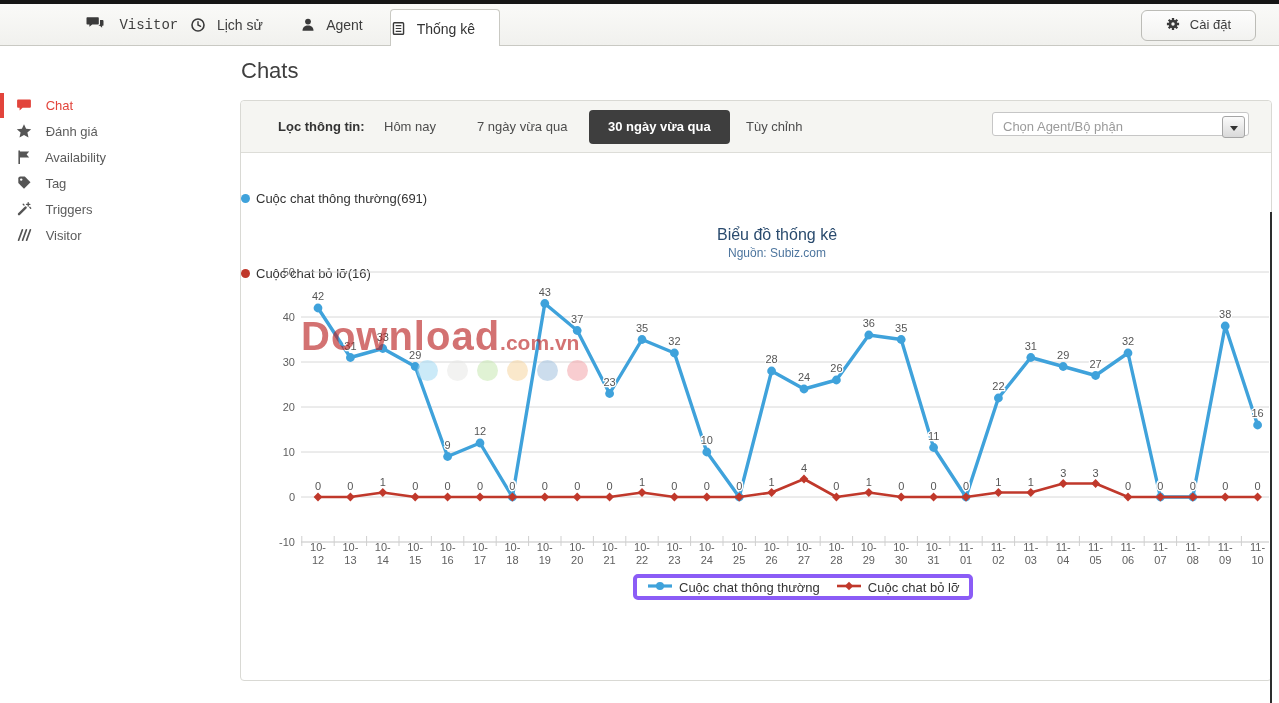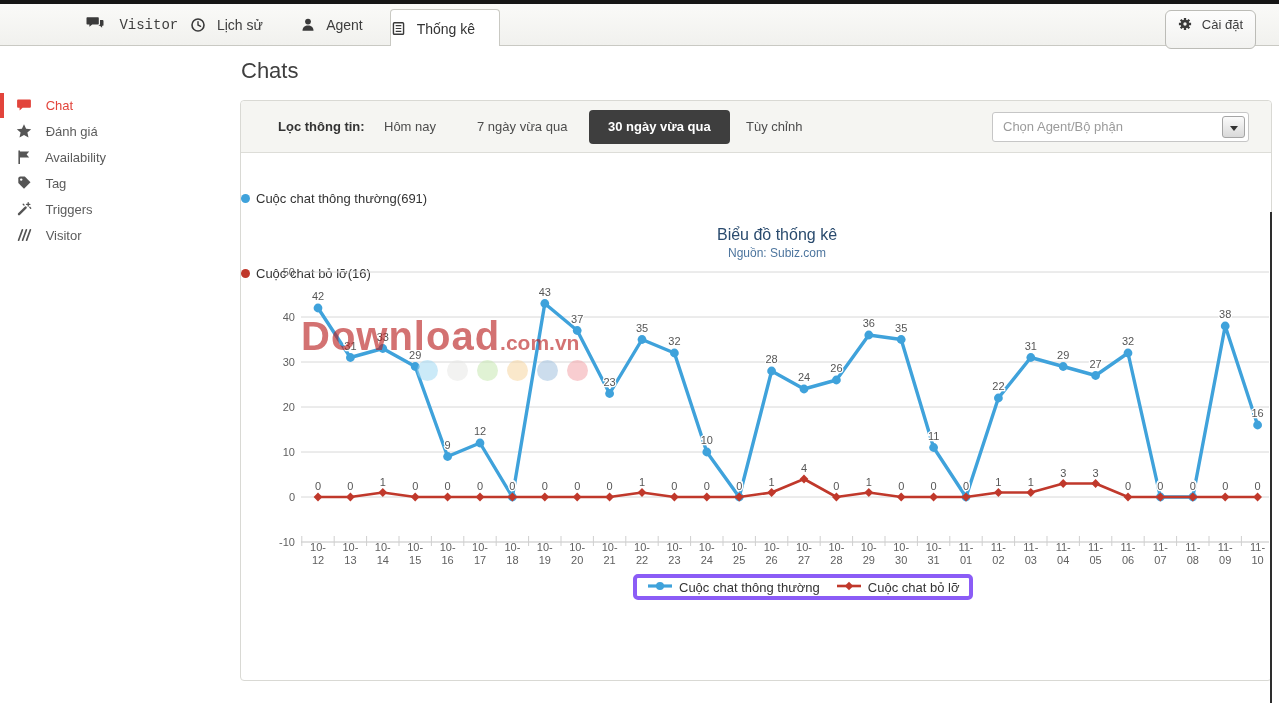--- a/index.html
+++ b/index.html
@@ -11,21 +11,21 @@
   #top-strip { position:absolute; left:0; top:0; width:1279px; height:4px; background:#161616; }
   #header { position:absolute; left:0; top:4px; width:1279px; height:42px;
     background:linear-gradient(#fafaf8,#f1f1ee); border-bottom:1px solid #c9c9c3; }
   .tab { position:absolute; top:0; height:42px; line-height:42px; font-size:14px; color:#3d3d3d;
     cursor:pointer; white-space:nowrap; }
   .tab .ticon { display:inline-block; vertical-align:middle; margin-right:7px; margin-top:-3px; }
   .tab-visitor { left:86px;font-family:Liberation Mono, monospace; } .tab-lichsu { left:190px; } .tab-agent { left:300px; }
   .tab-active { position:absolute; left:390px; top:5px; bottom:-1px; width:110px;
     background:#fff; border:1px solid #c9c9c3; border-bottom:none; border-radius:4px 4px 0 0;
     text-align:left; line-height:38px; font-size:14px; color:#333; z-index:3; cursor:pointer; }
-  #settings-btn { position:absolute; right:23px; top:6px; height:39px; padding:0 12px;
+  #settings-btn { position:absolute; right:23px; top:6px; height:31px; padding:0 24px;
     background:linear-gradient(#fdfdfd,#f2f2f0); border:1px solid #bcbcb7; border-radius:6px;
     font-size:13px; color:#3d3d3d; line-height:27px; cursor:pointer; }
   #settings-btn .ticon { margin-right:6px; display:inline-block; vertical-align:middle; margin-top:-3px; }
 
   
   #sidebar { position:absolute; left:0; top:46px; width:240px; height:657px; background:#fff; }
   .side-item { position:relative; height:26px; line-height:26px; padding-left:16px;
     font-size:13px; color:#5b5b5b; cursor:pointer; white-space:nowrap; }
   .side-item .sicon { display:inline-block; width:16px; height:16px; vertical-align:middle;
     margin-right:10px; margin-top:-3px; }
@@ -37,21 +37,21 @@
   #page-title { position:absolute; left:241px; top:58px; font-size:22px; color:#3f3f3f; font-weight:400; }
   #panel { position:absolute; left:240px; top:100px; width:1032px; height:581px;
     background:#fff; border:1px solid #d9d9d4; border-radius:4px; }
   #filter-bar { position:relative; height:52px; background:#f5f5f2;
     border-bottom:1px solid #ddddd8; border-radius:4px 4px 0 0; font-size:13px; }
   #filter-label { position:absolute; left:37px; top:0; line-height:52px; font-weight:bold; color:#333; }
   .filter-opt { position:absolute; top:0; line-height:52px; color:#4d4d4d; cursor:pointer; }
   #filter-opt-0 { left:143px; } #filter-opt-1 { left:236px; } #filter-opt-3 { left:505px; }
   #filter-opt-2 { position:absolute; left:348px; top:9px; height:34px; line-height:34px;
     padding:0 19px; background:#3e3e3e; color:#fff; font-weight:bold; border-radius:4px; cursor:pointer; }
-  #agent-dd { position:absolute; right:22px; top:11px; width:257px; height:30px; background:#fff;
+  #agent-dd { position:absolute; right:22px; top:11px; width:257px; height:24px; background:#fff;
     border:1px solid #c6c6c6; border-radius:3px; cursor:pointer; }
   #agent-dd .dd-text { position:absolute; left:10px; top:0; line-height:28px; font-size:13px; color:#9b9b9b; }
   #agent-dd .dd-btn { position:absolute; right:3px; top:3px; width:23px; height:22px;
     border:1px solid #a5a5a5; border-radius:3px; background:linear-gradient(#fbfbfb,#d9d9d9); }
   #agent-dd .dd-arrow { position:absolute; left:7px; top:9px; width:0; height:0;
     border-left:4px solid transparent; border-right:4px solid transparent; border-top:5px solid #333; }
 
   
   #chart-region { position:absolute; left:0; top:53px; right:0; bottom:0; }
   #top-legend { position:absolute; top:37px; left:0; width:972px; display:flex;

